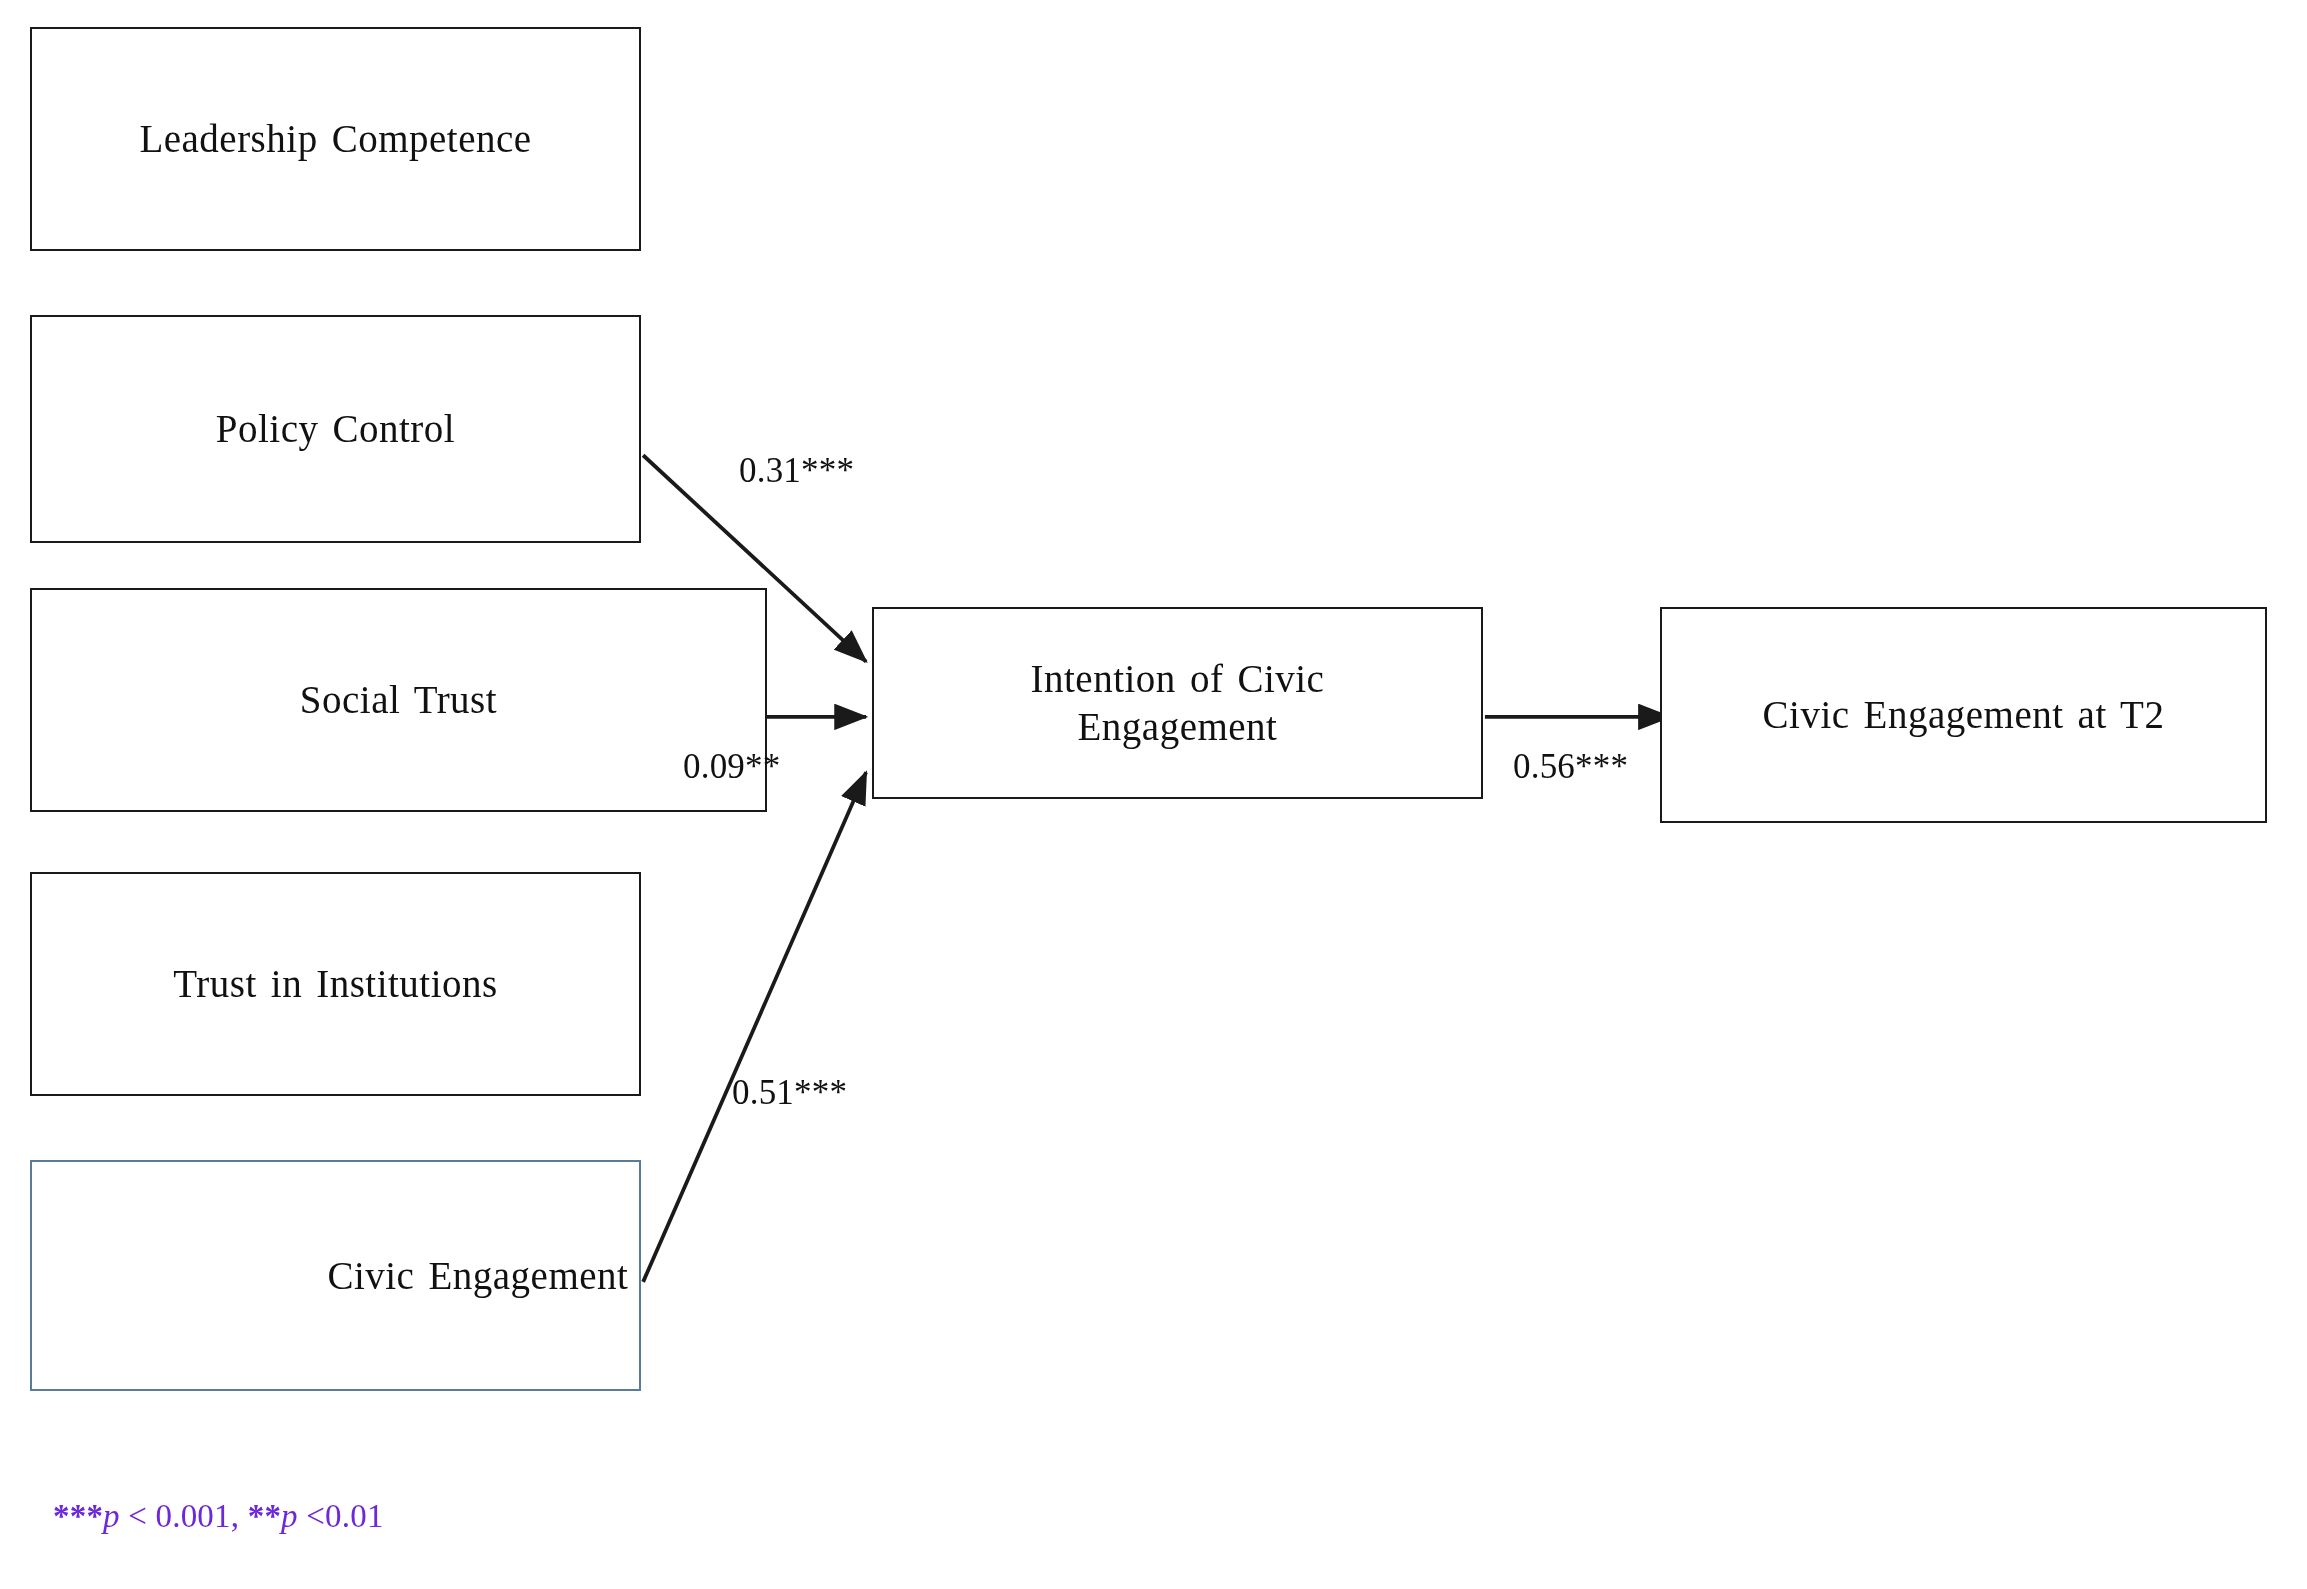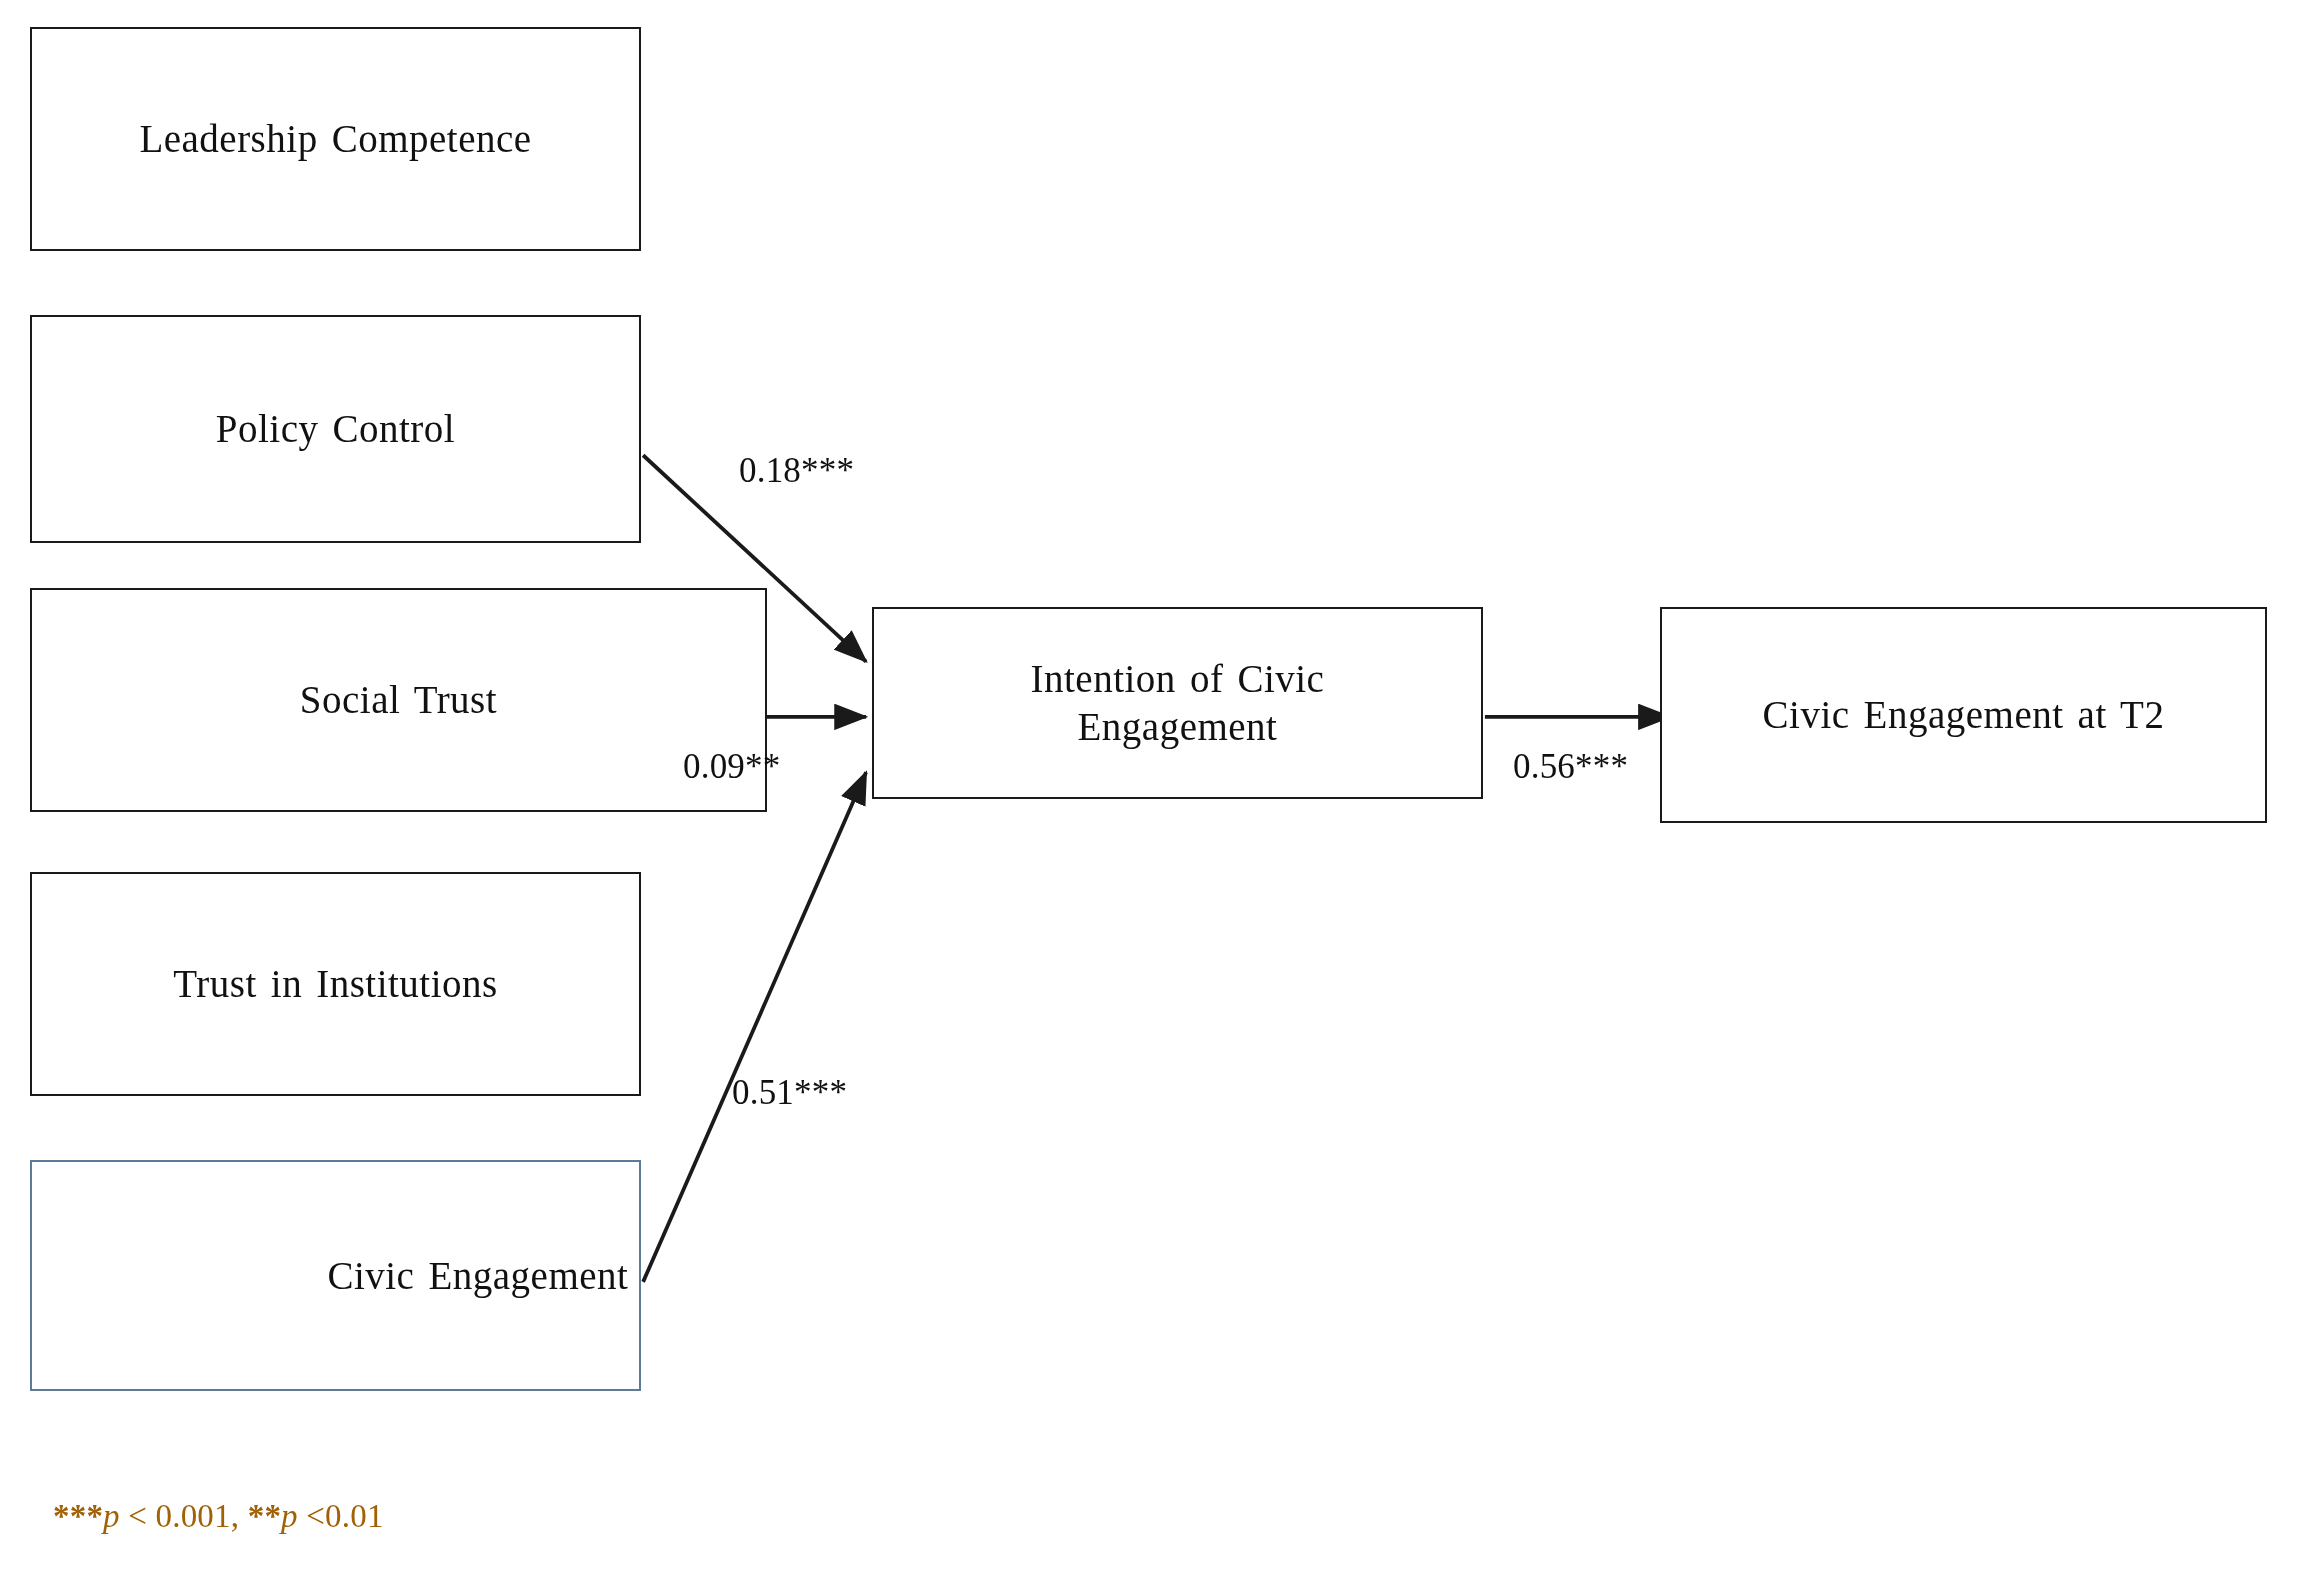--- a/index.html
+++ b/index.html
@@ -54,21 +54,21 @@
     top: 0;
     width: 2307px;
     height: 1590px;
     pointer-events: none;
   }
   .footnote {
     position: absolute;
     left: 53px;
     top: 1498px;
     font-size: 33px;
-    color: #a16207;
+    color: #6d28d9;
     letter-spacing: 0.2px;
     white-space: nowrap;
   }
   .footnote i {
     font-style: italic;
   }
 </style>
 </head>
 <body>
 
@@ -112,21 +112,21 @@
 
   <div class="node-box" style="left:872px; top:607px; width:611px; height:192px;">
     <span class="node-label">Intention  of Civic
 Engagement</span>
   </div>
 
   <div class="node-box" style="left:1660px; top:607px; width:607px; height:216px;">
     <span class="node-label">Civic Engagement  at T2</span>
   </div>
 
-  <div class="path-label" style="left:739px; top:451px;">0.18***</div>
+  <div class="path-label" style="left:739px; top:451px;">0.31***</div>
 
   <div class="path-label" style="left:683px; top:747px;">0.09**</div>
 
   <div class="path-label" style="left:732px; top:1073px;">0.51***</div>
 
   <div class="path-label" style="left:1513px; top:747px;">0.56***</div>
 
   <div class="footnote">
     <b>***</b><i>p</i><span> &lt; 0.001, </span><b>**</b><i>p</i><span> &lt;0.01</span>
   </div>

